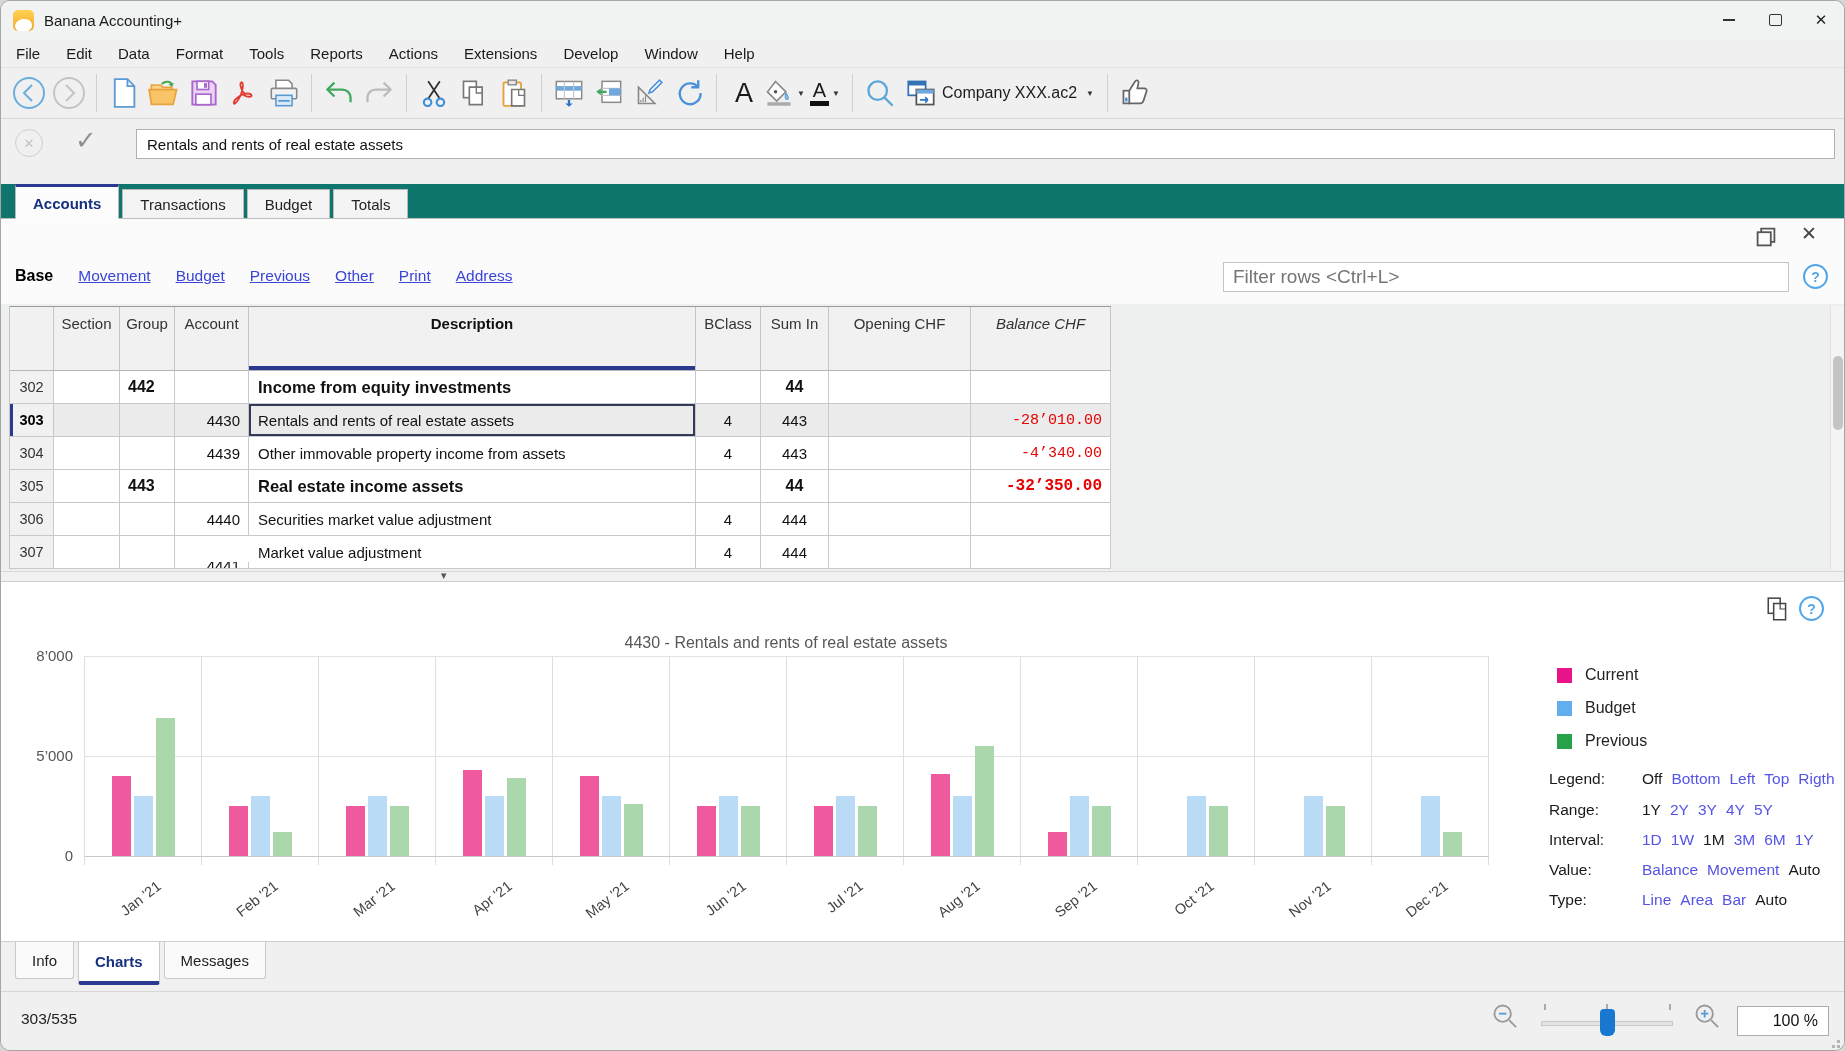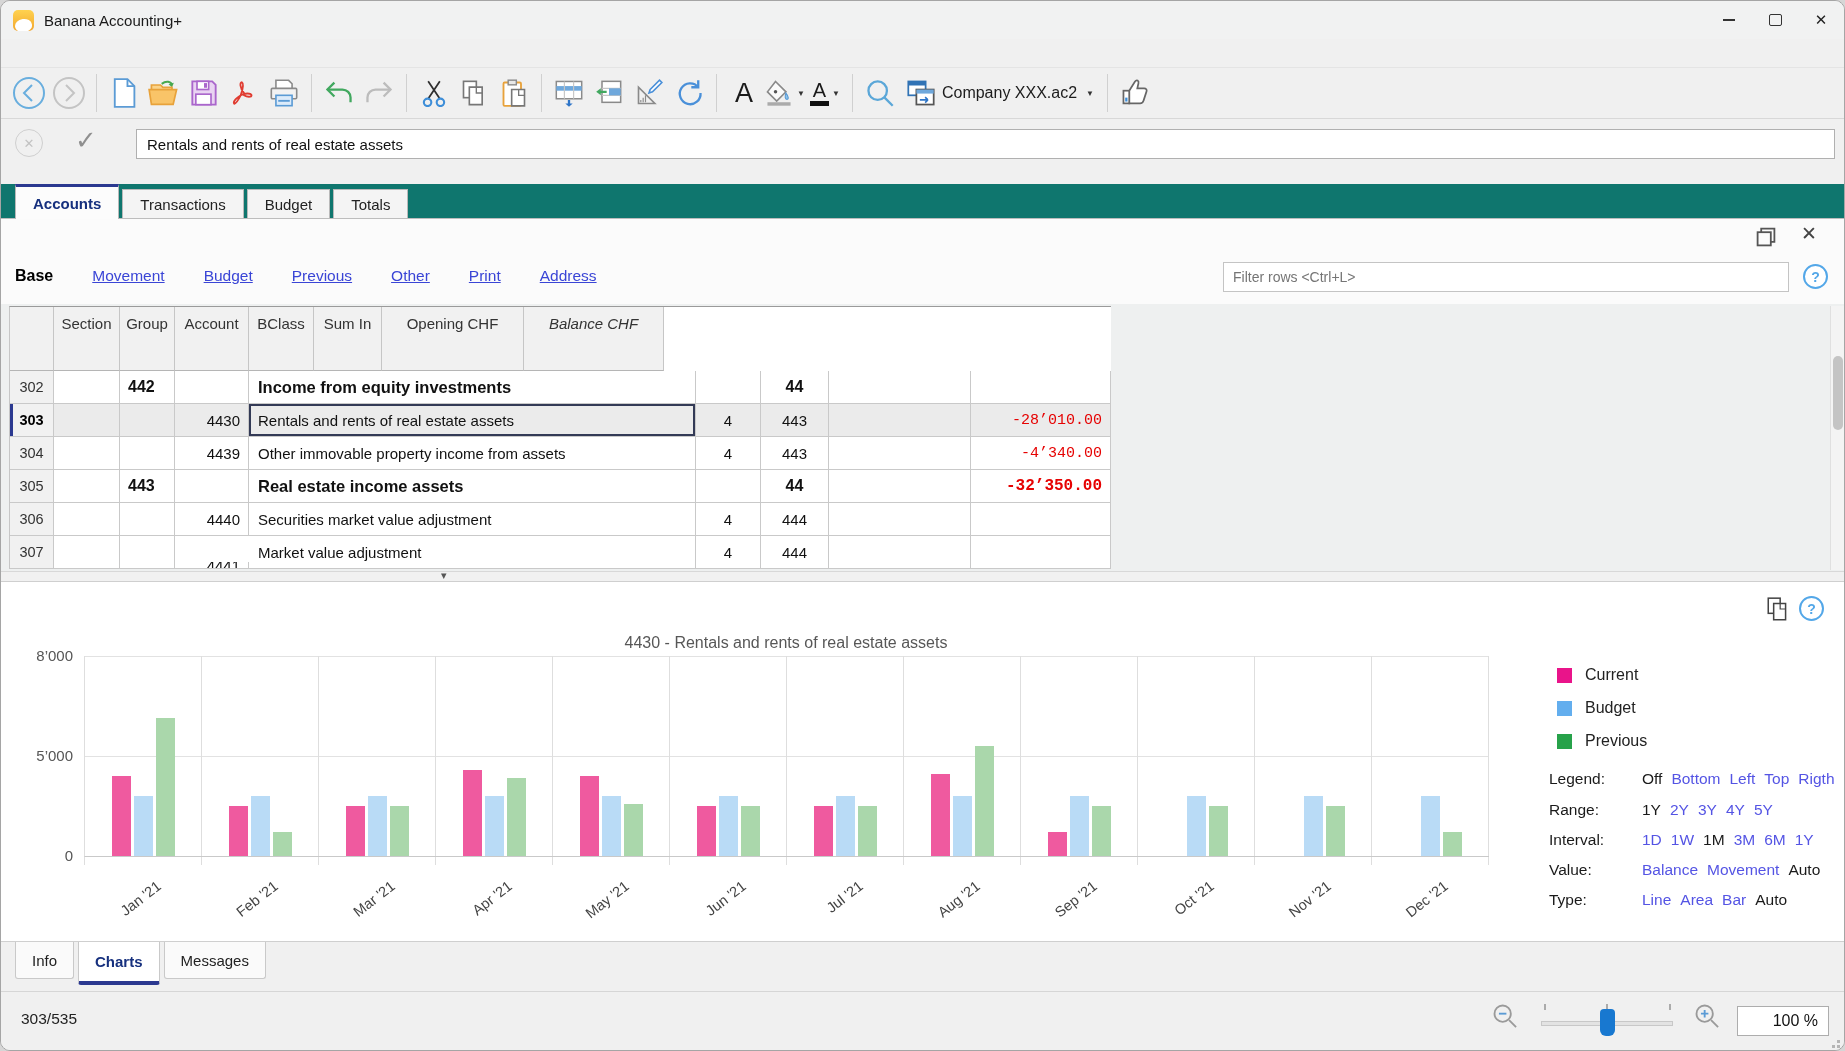--- a/index.html
+++ b/index.html
@@ -47,25 +47,25 @@
         padding-left:14px;box-sizing:border-box;border-bottom:1px solid #bdbdbd;background:#0f766e;gap:3px;z-index:2;}
   .mtab{height:29px;padding:0 17px;display:flex;align-items:center;background:#f4f4f4;border:1px solid #b9b9b9;
         border-bottom:none;font-size:15px;color:#222;box-sizing:border-box;}
   .mtab.active{height:35px;background:#fcfcfc;border-top:3px solid #2b3990;font-weight:700;color:#16307e;
         margin-bottom:-1px;z-index:3;}
   .pane{position:absolute;top:218px;left:0;width:100%;height:85px;background:#fbfbfb;}
   .pane-restore{position:absolute;left:1753px;top:224px;}
   .pane-close{position:absolute;left:1800px;top:221px;font-size:19px;color:#444;}
 
   
-  .viewsbar{position:absolute;left:14px;top:262px;height:26px;display:flex;gap:39px;align-items:center;}
+  .viewsbar{position:absolute;left:14px;top:262px;height:26px;display:flex;gap:25px;align-items:center;}
   .vlink{font-size:15.5px;color:#3a45d6;text-decoration:underline;}
   .vlink.cur{color:#000;font-weight:700;text-decoration:none;font-size:16px;}
   .filter-input{position:absolute;left:1222px;top:261px;width:566px;height:30px;border:1px solid #c4c4c4;
-        font-size:14px;padding:0 9px;box-sizing:border-box;font-family:"Liberation Sans",sans-serif;background:#fff;}
+        font-size:19px;padding:0 9px;box-sizing:border-box;font-family:"Liberation Sans",sans-serif;background:#fff;}
   .helpcirc{width:25px;height:25px;border:2px solid #53a7e8;border-radius:50%;display:flex;align-items:center;
         justify-content:center;font-size:14px;font-weight:700;color:#53a7e8;box-sizing:border-box;background:#fff;}
   .filter-help{position:absolute;left:1802px;top:263px;}
 
   
   .tableregion{position:absolute;top:303px;left:0;width:100%;height:267px;background:#eef0f0;}
   .grid{position:absolute;left:8px;top:305px;border-top:1px solid #9a9a9a;border-left:1px solid #c6c6c6;background:#fff;}
   .trow{display:flex;}
   .hrow{height:64px;}
   .hc{box-sizing:border-box;border-right:1px solid #c6c6c6;border-bottom:1px solid #b5b5b5;display:flex;
@@ -154,20 +154,33 @@
         </div>
       <div class="wbtn">
           <div class="wmax"></div>
         </div>
       <div class="wbtn">
           <span class="wclose">✕</span>
         </div>
     </div>
   </div>
 
+  <div class="menubar">
+      <div class="menu-item">File</div>
+      <div class="menu-item">Edit</div>
+      <div class="menu-item">Data</div>
+      <div class="menu-item">Format</div>
+      <div class="menu-item">Tools</div>
+      <div class="menu-item">Reports</div>
+      <div class="menu-item">Actions</div>
+      <div class="menu-item">Extensions</div>
+      <div class="menu-item">Develop</div>
+      <div class="menu-item">Window</div>
+      <div class="menu-item">Help</div>
+    </div>
 
   <div class="toolbar">
     <div class="tbtn">
       <svg width="34" height="34" viewBox="0 0 34 34">
           <circle cx="17" cy="17" r="15" fill="none" stroke="#69aede" stroke-width="2"></circle>
           <path d="M20 9l-8 8 8 8" fill="none" stroke="#69aede" stroke-width="2"></path>
         </svg>
     </div>
     <div class="tbtn">
       <svg width="34" height="34" viewBox="0 0 34 34">
@@ -362,20 +375,21 @@
       <span>?</span>
     </div>
 
   <div class="tableregion"></div>
   <div class="grid">
       <div class="trow hrow">
         <div class="hc" style="width: 44px;"></div>
         <div class="hc" style="width: 66px;">Section</div>
         <div class="hc" style="width: 55px;">Group</div>
         <div class="hc" style="width: 74px;">Account</div>
+        <div class="hc hdesc" style="width: 447px;">Description</div>
         <div class="hc" style="width: 65px;">BClass</div>
         <div class="hc" style="width: 68px;">Sum In</div>
         <div class="hc" style="width: 142px;">Opening CHF</div>
         <div class="hc hital" style="width: 140px;">Balance CHF</div>
       </div>
       <div class="trow drow">
         <div class="c k-num" style="width: 44px;">302</div>
         <div class="c k-section" style="width: 66px;"></div>
         <div class="c k-group b" style="width: 55px;">442</div>
         <div class="c k-account" style="width: 74px;"></div>

